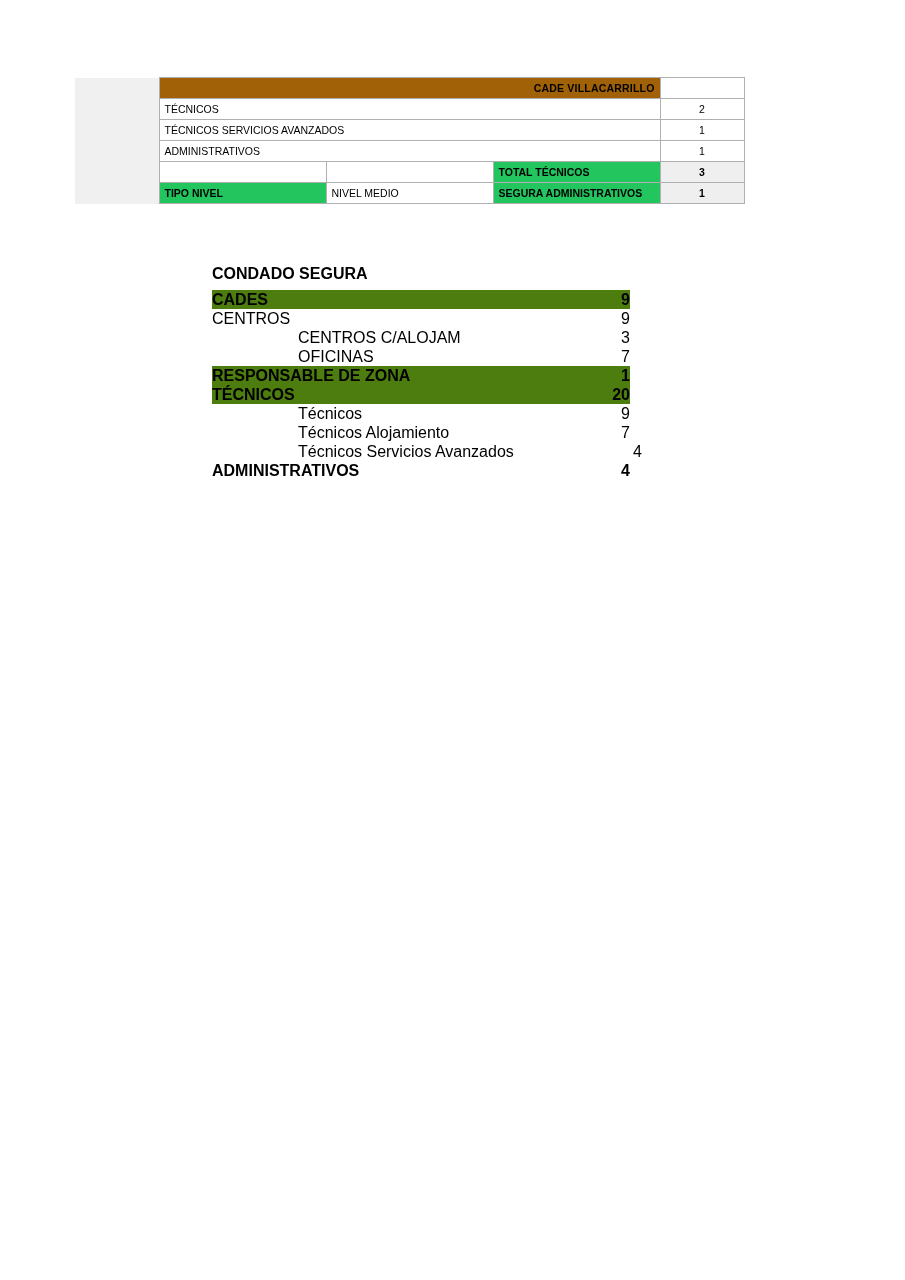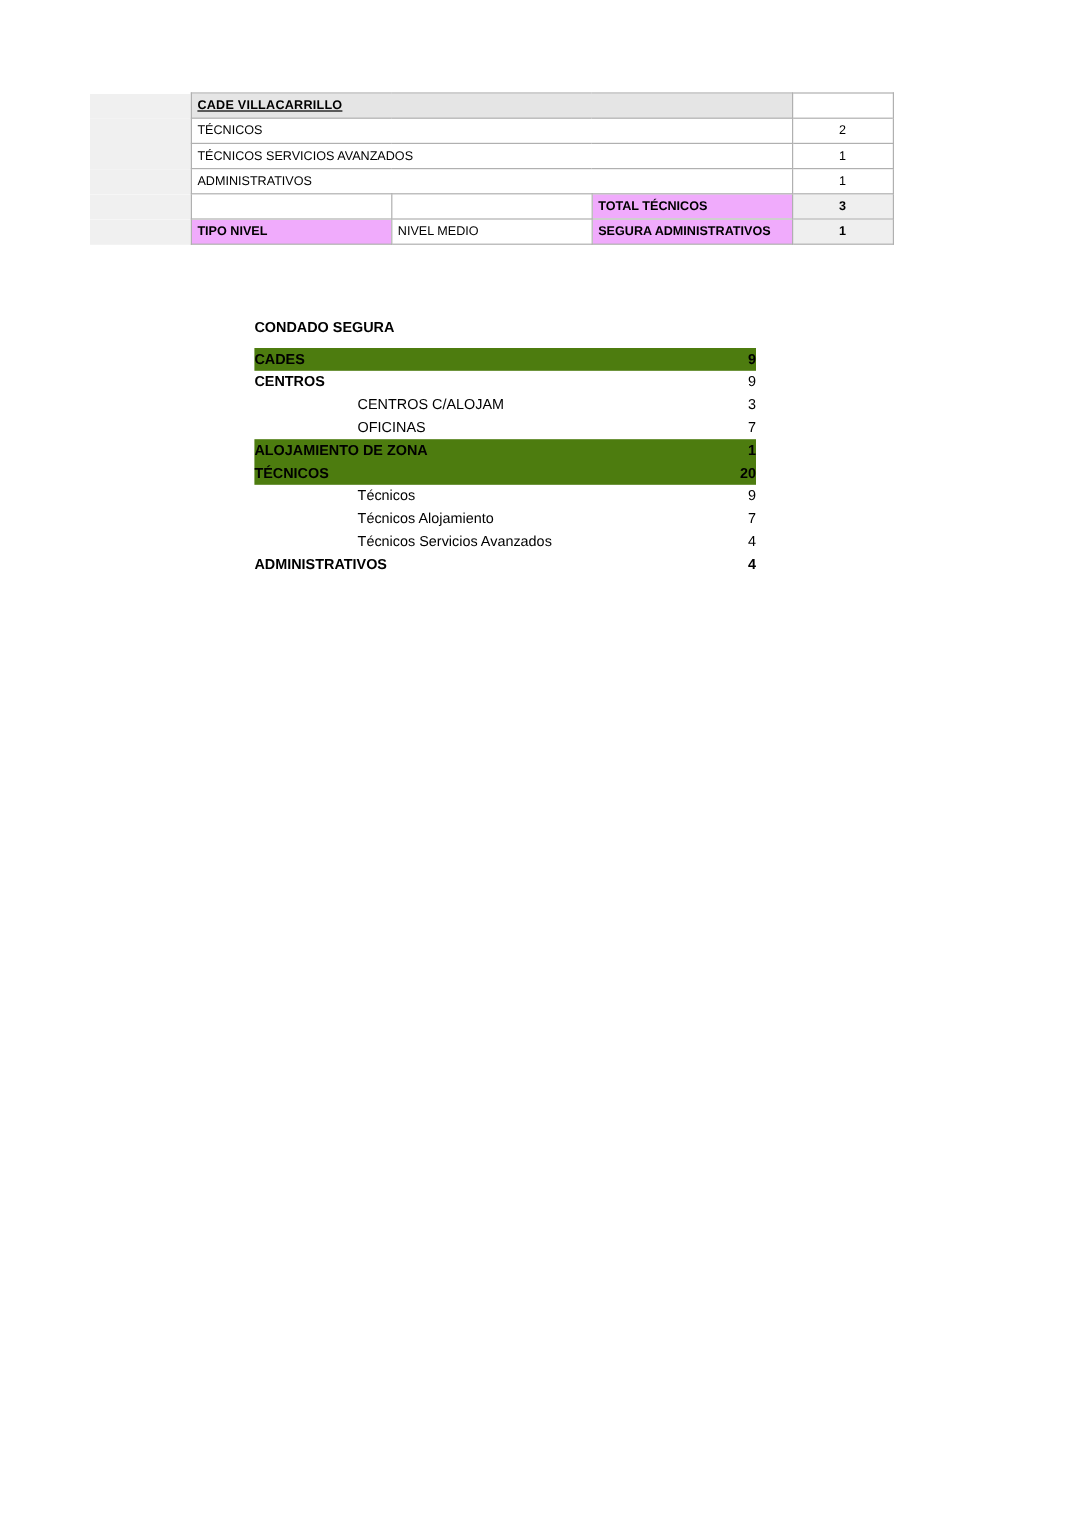--- a/index.html
+++ b/index.html
@@ -33,77 +33,76 @@
     border: 1px solid #b0b0b0;
     background: #ffffff;
     white-space: nowrap;
     overflow: hidden;
   }
   .cade-table td.nb {
     border: none;
     background: #f0f0f0;
   }
   .cade-table td.title {
-    text-align: left;
-    font-weight: bold;
-    background: #e5e5e5;
+    text-align: right;
+    font-weight: bold;
+    background: #a16207;
     letter-spacing: .2px;
-    text-decoration: underline;
   }
   .cade-table td.blank-right {
     background: #ffffff;
     border-left: 1px solid #b0b0b0;
     border-right: 1px solid #b0b0b0;
     border-top: 1px solid #b0b0b0;
     border-bottom: none;
   }
   .cade-table td.num {
     text-align: center;
   }
   .cade-table td.label-strong {
     font-weight: bold;
-    background: #f0abfc;
+    background: #22c55e;
   }
   .cade-table td.num-strong {
     text-align: center;
     font-weight: bold;
     background: #efefef;
   }
   .cade-table td.empty-cell {
     background: #ffffff;
   }
 
   
   .summary {
     position: absolute;
     left: 212px;
     top: 264px;
     width: 418px;
-    font-size: 12px;
+    font-size: 16px;
   }
   .summary .row {
     display: flex;
     align-items: center;
     height: 19px;
     line-height: 19px;
   }
   .summary .row.shaded {
     background: #4d7c0f;
   }
   .summary .row .lbl {
     flex: 1 1 auto;
     white-space: nowrap;
   }
   .summary .row .val {
     flex: 0 0 auto;
     text-align: right;
   }
   .summary .row.lvl0 .lbl { padding-left: 0; font-weight: bold; }
   .summary .row.lvl0 .val { width: 40px; font-weight: bold; }
-  .summary .row.lvl0n .lbl { padding-left: 0; font-weight: bold; }
+  .summary .row.lvl0n .lbl { padding-left: 0; font-weight: normal; }
   .summary .row.lvl0n .val { width: 40px; font-weight: normal; }
   .summary .row.lvl1 .lbl { padding-left: 86px; font-weight: normal; }
   .summary .row.lvl1 .val { width: 128px; font-weight: normal; }
   .summary .title-row {
     height: 19px;
     line-height: 19px;
     font-weight: bold;
     white-space: nowrap;
   }
   .spacer-7 { height: 7px; }
@@ -182,21 +181,21 @@
     <span class="val">3</span>
   </div>
 
 
   <div class="row lvl1">
     <span class="lbl">OFICINAS</span>
     <span class="val">7</span>
   </div>
 
   <div class="row lvl0 shaded">
-    <span class="lbl">ALOJAMIENTO DE ZONA</span>
+    <span class="lbl">RESPONSABLE DE ZONA</span>
     <span class="val">1</span>
   </div>
 
   <div class="row lvl0 shaded">
     <span class="lbl">TÉCNICOS</span>
     <span class="val">20</span>
   </div>
 
   <div class="row lvl1">
     <span class="lbl">Técnicos</span>

